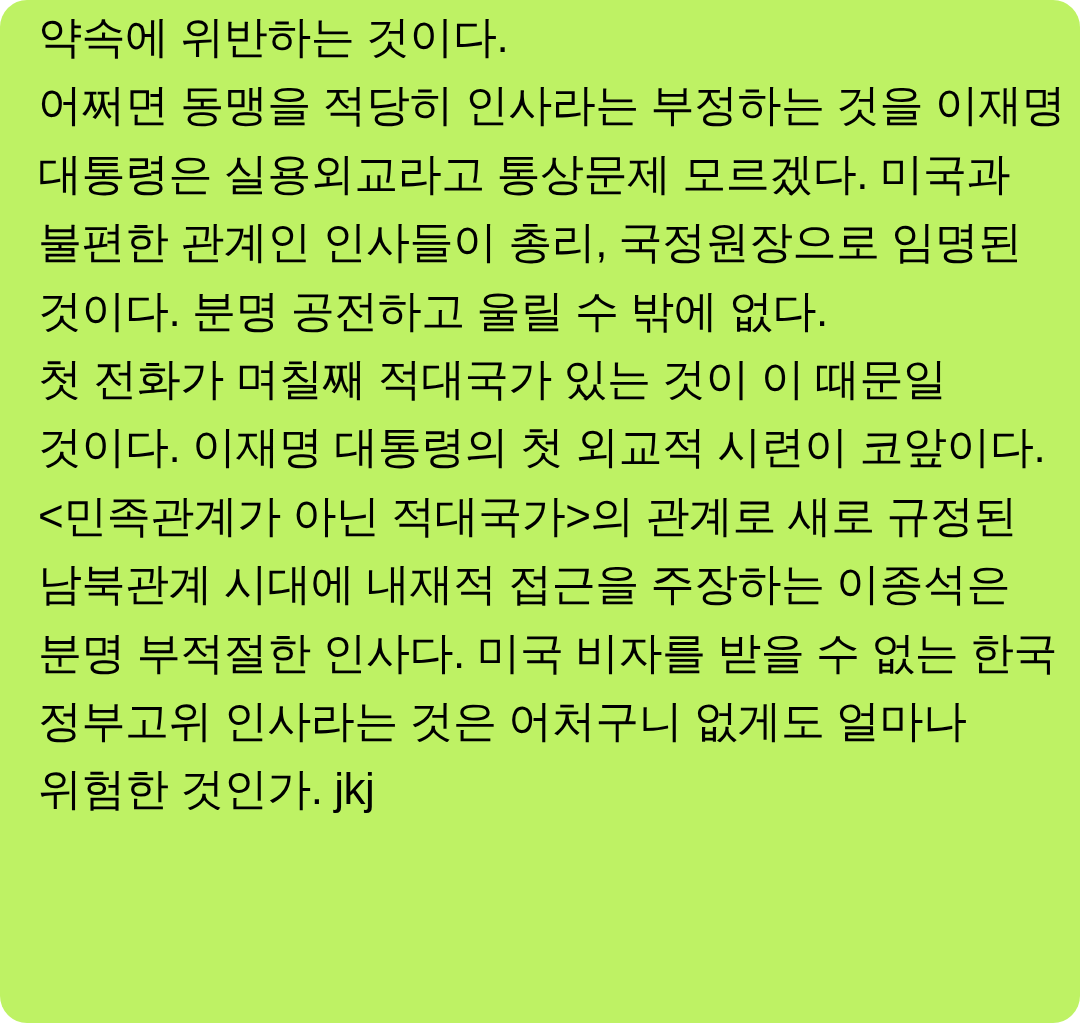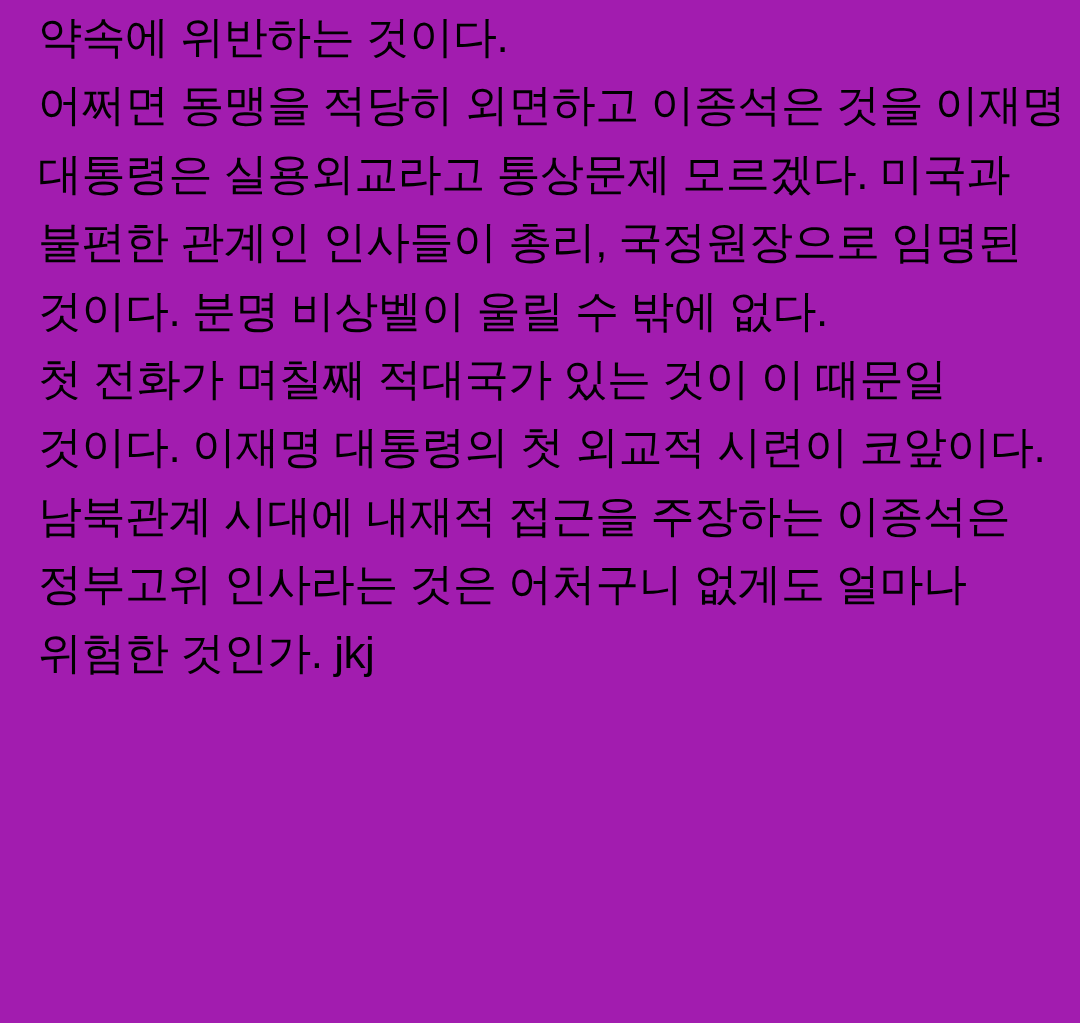--- a/index.html
+++ b/index.html
@@ -9,21 +9,22 @@
   }
   body {
     width: 1080px;
     height: 1023px;
     overflow: hidden;
   }
   .text-page {
     box-sizing: border-box;
     width: 1080px;
     height: 1023px;
-    background: #a21caf;
+    background: #bef264;
+    border-radius: 27px;
   }
   .text-block {
     padding: 3px 28px 0 38px;
     font-family: "Liberation Sans", "DejaVu Sans", sans-serif;
     font-size: 44px;
     font-weight: 400;
     line-height: 68.4px;
     color: #000000;
     letter-spacing: -0.5px;
   }
@@ -32,23 +33,25 @@
     padding: 0;
     white-space: pre;
   }
 </style>
 </head>
 <body style="background: rgb(255, 255, 255);">
 
 <main class="text-page">
   <div class="text-block" style="color: rgb(0, 0, 0);">
       <p class="text-line">약속에 위반하는 것이다.</p>
-      <p class="text-line">어쩌면 동맹을 적당히 외면하고 이종석은 것을 이재명</p>
+      <p class="text-line">어쩌면 동맹을 적당히 인사라는 부정하는 것을 이재명</p>
       <p class="text-line">대통령은 실용외교라고 통상문제 모르겠다. 미국과</p>
       <p class="text-line">불편한 관계인 인사들이 총리, 국정원장으로 임명된</p>
-      <p class="text-line">것이다. 분명 비상벨이 울릴 수 밖에 없다.</p>
+      <p class="text-line">것이다. 분명 공전하고 울릴 수 밖에 없다.</p>
       <p class="text-line">첫 전화가 며칠째 적대국가 있는 것이 이 때문일</p>
       <p class="text-line">것이다. 이재명 대통령의 첫 외교적 시련이 코앞이다.</p>
+      <p class="text-line">&lt;민족관계가 아닌 적대국가&gt;의 관계로 새로 규정된</p>
       <p class="text-line">남북관계 시대에 내재적 접근을 주장하는 이종석은</p>
+      <p class="text-line">분명 부적절한 인사다. 미국 비자를 받을 수 없는 한국</p>
       <p class="text-line">정부고위 인사라는 것은 어처구니 없게도 얼마나</p>
       <p class="text-line">위험한 것인가. jkj</p>
     </div>
 </main>
 
 </body></html>

